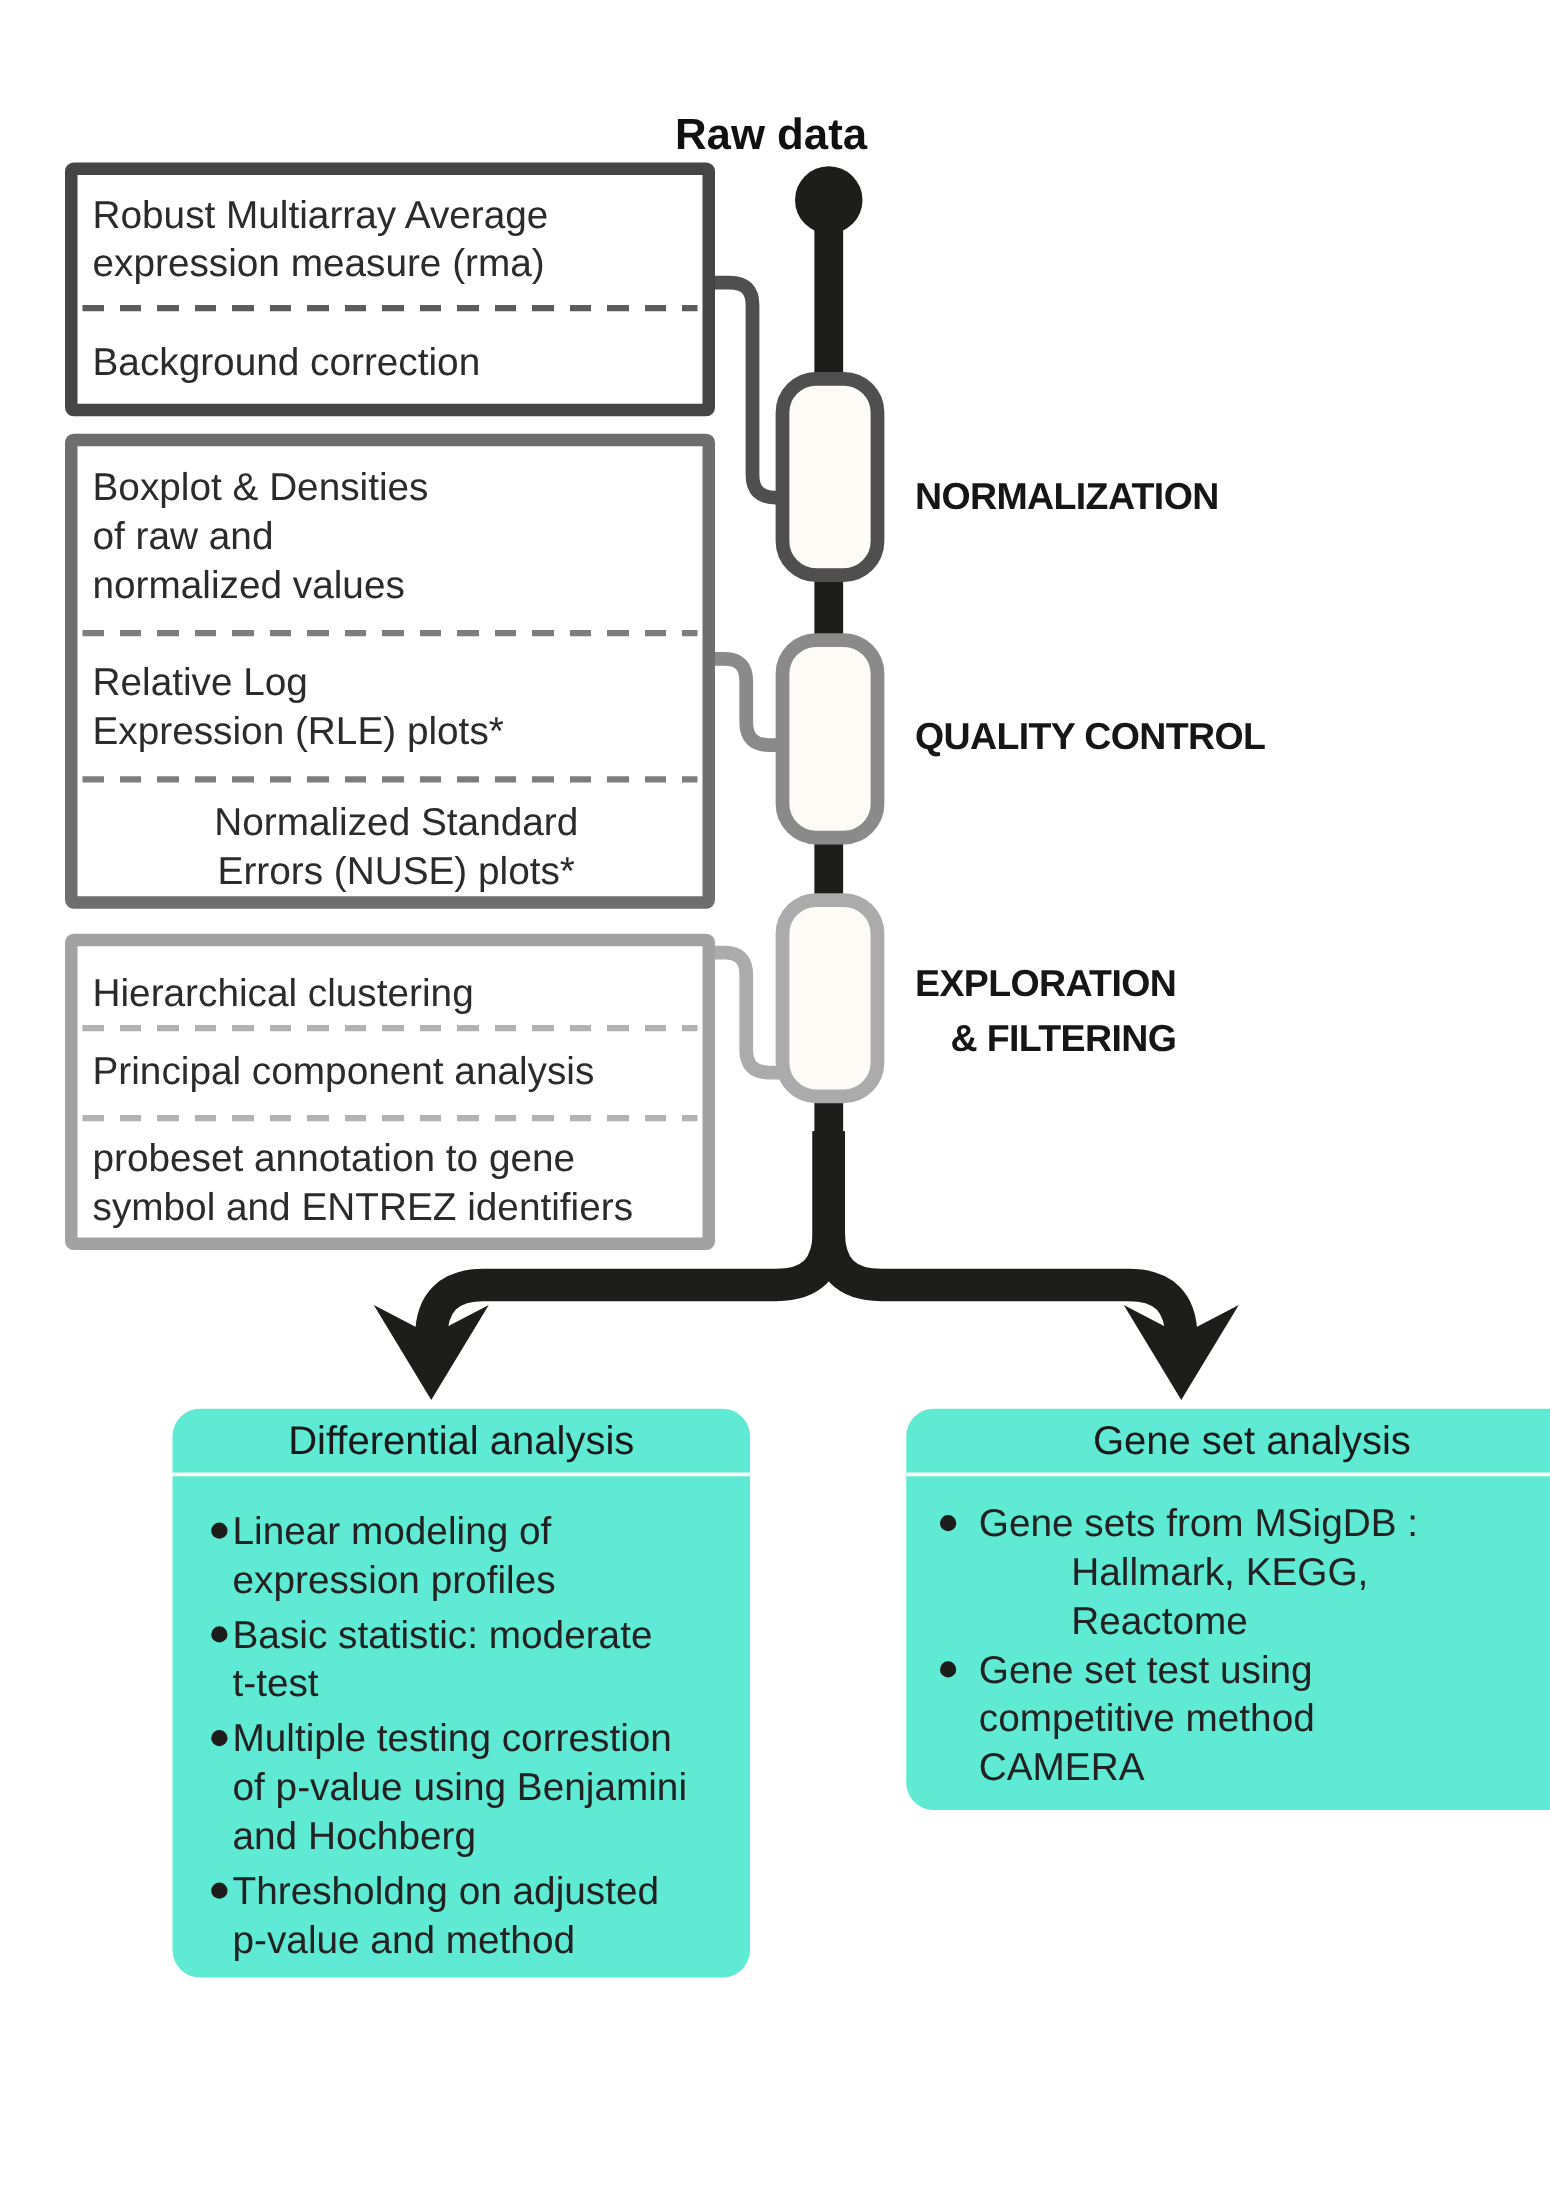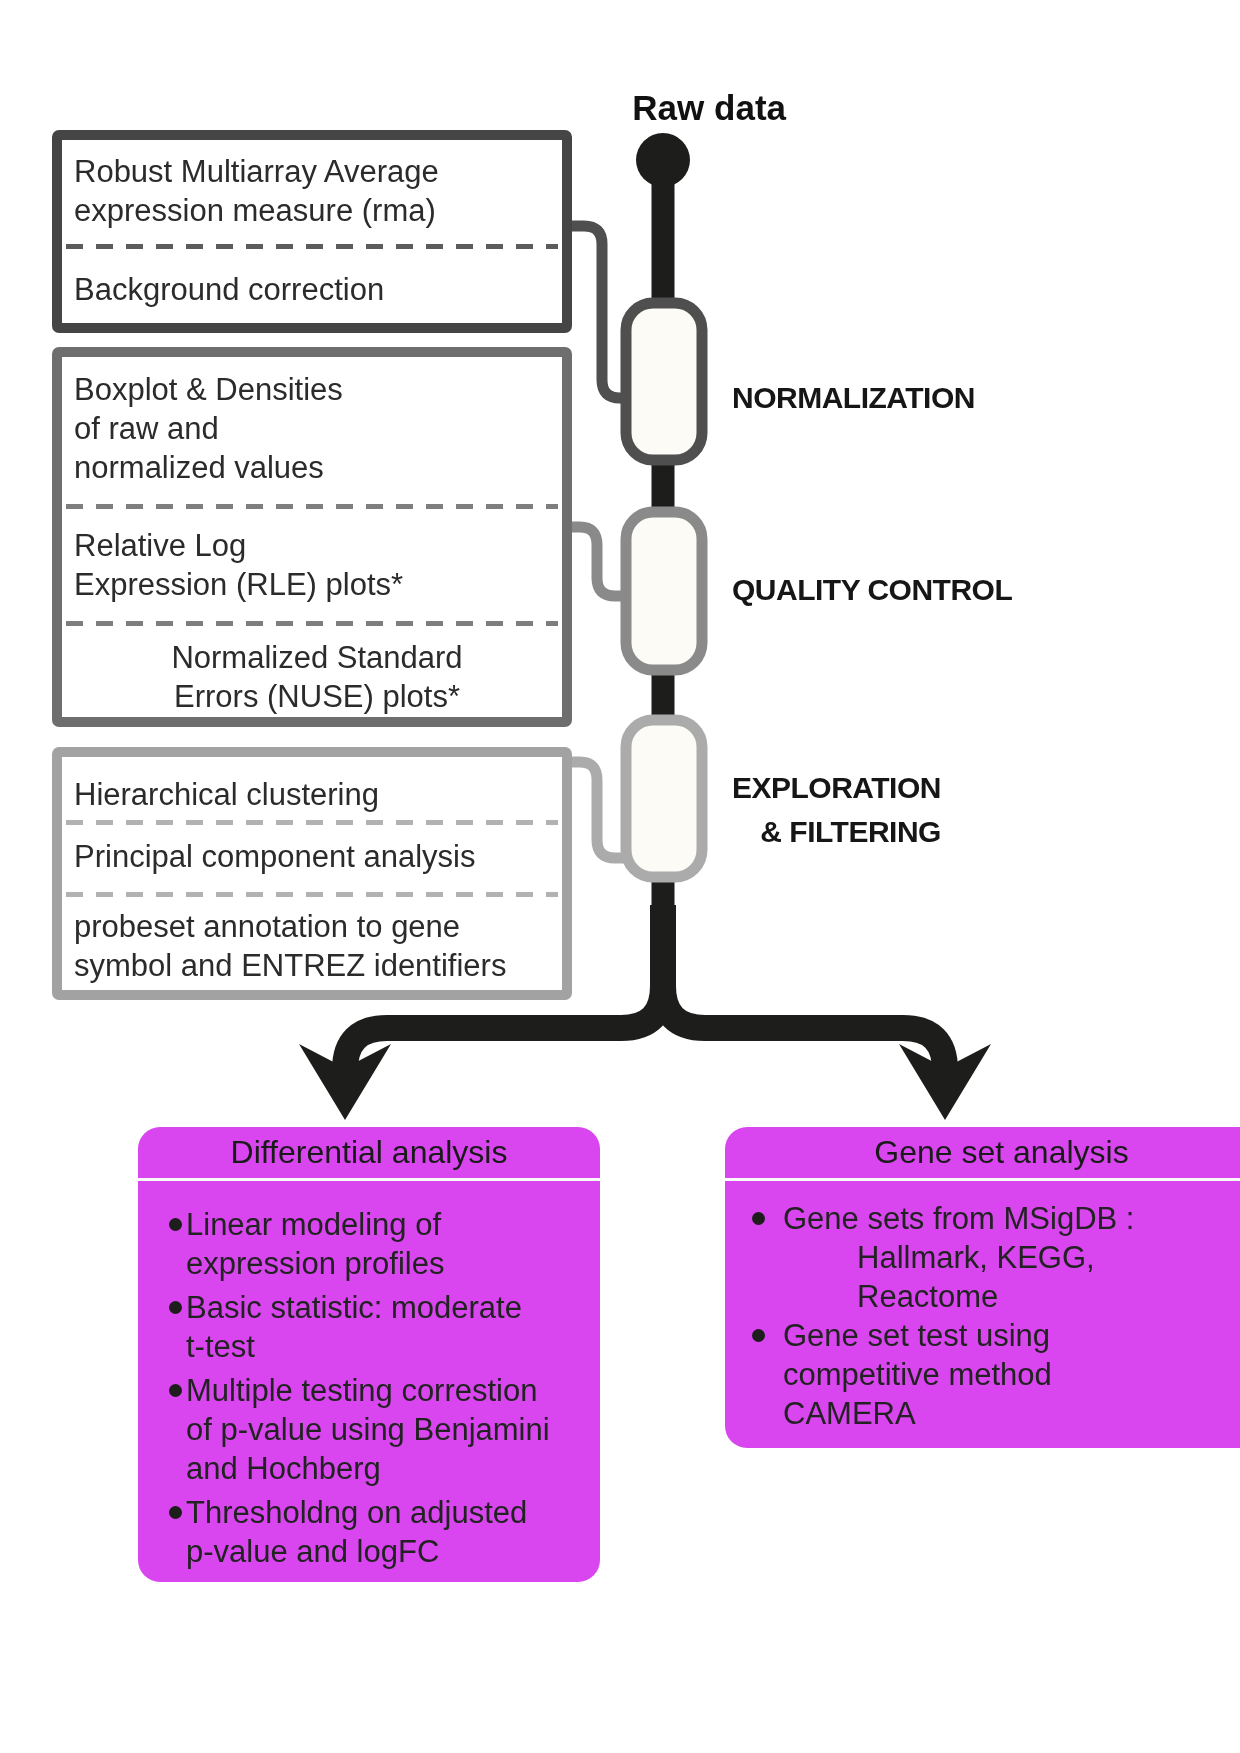--- a/index.html
+++ b/index.html
@@ -21,32 +21,32 @@
     position:absolute;left:12px;width:486px;font-size:31px;line-height:39px;color:#2b2b2b;
   }
   .dashline{
     position:absolute;left:4px;width:492px;height:5px;
     background:repeating-linear-gradient(90deg,#7e7e7e 0 17px,transparent 17px 30px);
   }
   .dark .dashline{background:repeating-linear-gradient(90deg,#5c5c5c 0 17px,transparent 17px 30px);}
   .light .dashline{background:repeating-linear-gradient(90deg,#b2b2b2 0 17px,transparent 17px 30px);}
   
   .raw-data{
-    position:absolute;left:540px;top:88px;width:246px;text-align:right;
+    position:absolute;left:540px;top:88px;width:246px;text-align:left;
     font-size:35px;font-weight:bold;color:#111111;
   }
   .stage-label{
     position:absolute;left:732px;font-size:30px;font-weight:bold;color:#161616;
     letter-spacing:-0.5px;line-height:36px;text-align:right;
   }
   .stage-label.two-line{line-height:44px;}
   
   .analysis-box{
     position:absolute;top:1127px;width:462px;box-sizing:border-box;
-    background:#d946ef;border-radius:22px;
+    background:#5eead4;border-radius:22px;
   }
   .analysis-header{
     height:51px;line-height:51px;text-align:center;font-size:32px;color:#1a1a1a;
     border-bottom:3px solid #fafaf8;
   }
   .analysis-box ul{margin:0;padding:0;list-style:none;}
   .analysis-box li{
     position:relative;font-size:31px;line-height:39px;color:#222222;
   }
   .analysis-box li::before{
@@ -125,21 +125,21 @@
     <div class="analysis-header">Differential analysis</div>
     <ul>
       <li><span class="pre">Linear modeling of
 expression profiles</span></li>
       <li><span class="pre">Basic statistic: moderate
 t-test</span></li>
       <li><span class="pre">Multiple testing correstion
 of p-value using Benjamini
 and Hochberg</span></li>
       <li><span class="pre">Thresholdng on adjusted
-p-value and logFC</span></li>
+p-value and method</span></li>
     </ul>
   </div>
 
   <div id="gene-box" class="analysis-box" style="left:725px;width:553px;height:321px;">
     <div class="analysis-header">Gene set analysis</div>
     <ul>
       <li>
         <span class="pre">Gene sets from MSigDB :</span>
         <span class="sub">Hallmark, KEGG,
 Reactome</span>

